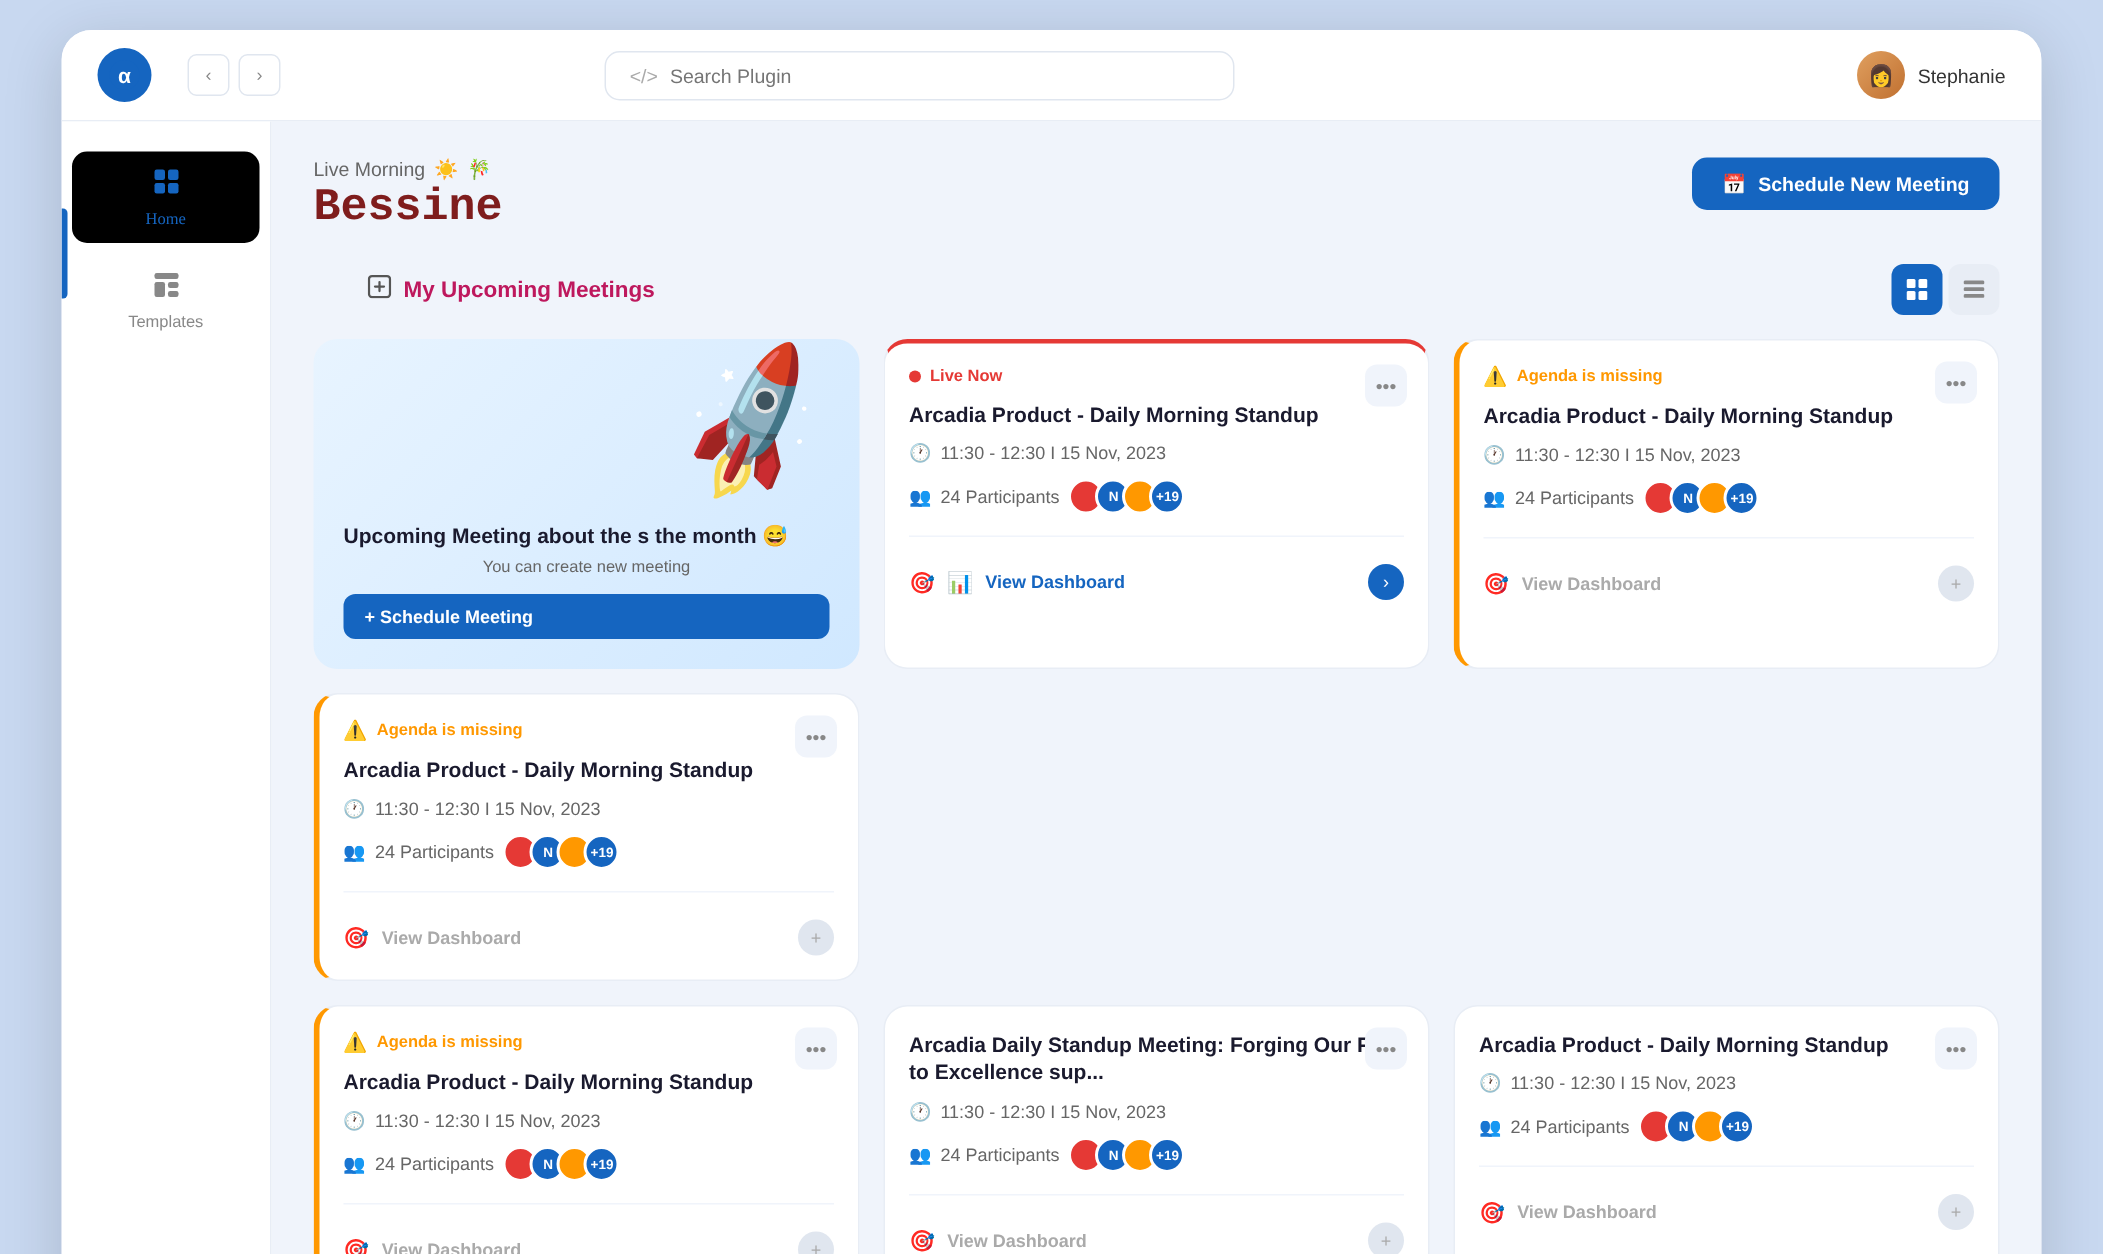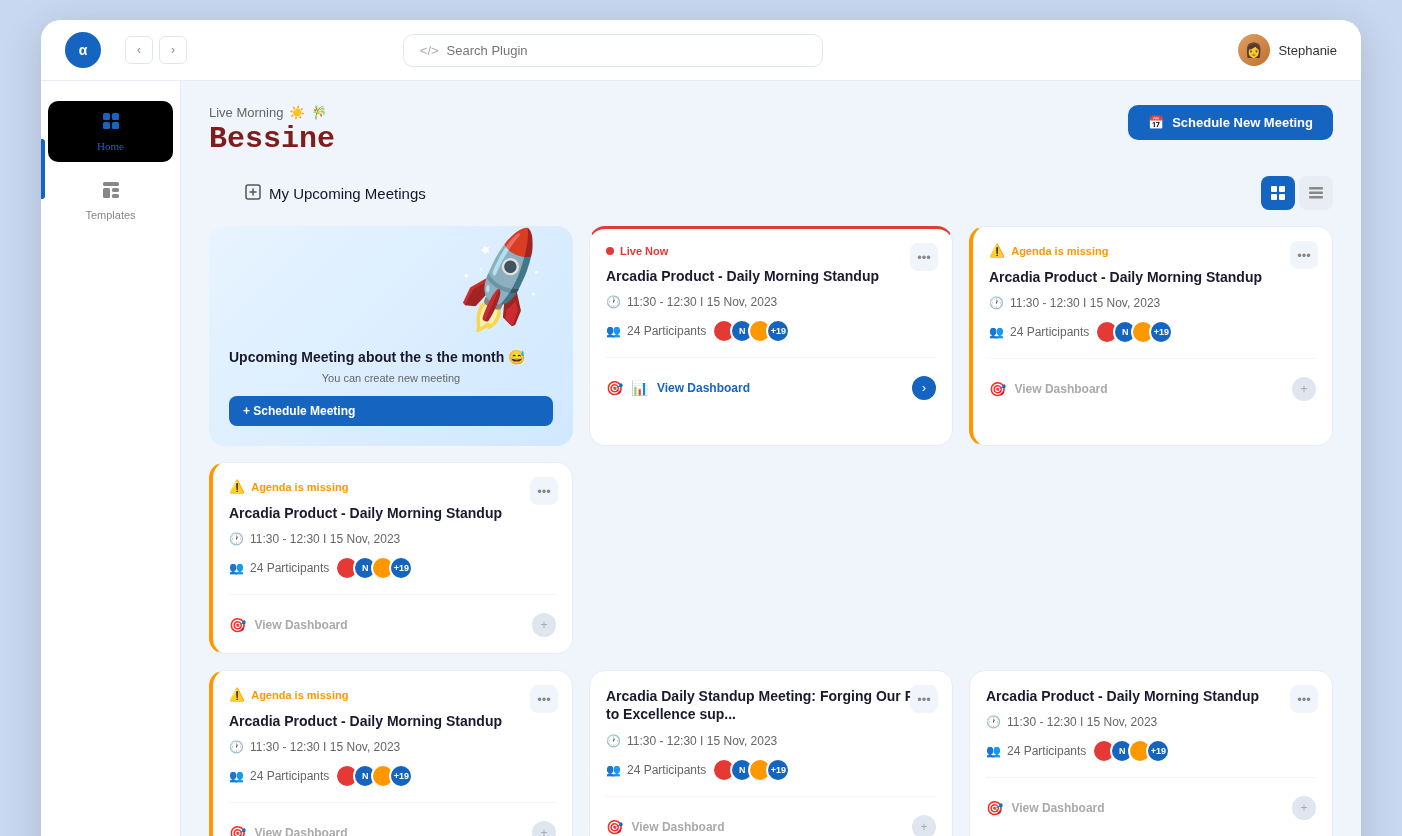--- a/index.html
+++ b/index.html
@@ -185,22 +185,22 @@
       display: flex;
       align-items: center;
       justify-content: space-between;
       margin-bottom: 16px;
     }
     .section-title {
       display: flex;
       align-items: center;
       gap: 8px;
       font-size: 15px;
-      font-weight: 400;
-      color: #0f172a;
+      font-weight: 700;
+      color: #be185d;
       padding-left: 36px;
     }
     .view-toggle { display: flex; gap: 4px; }
     .view-btn {
       width: 34px; height: 34px;
       border-radius: 8px;
       border: none;
       cursor: pointer;
       display: flex;
       align-items: center;

